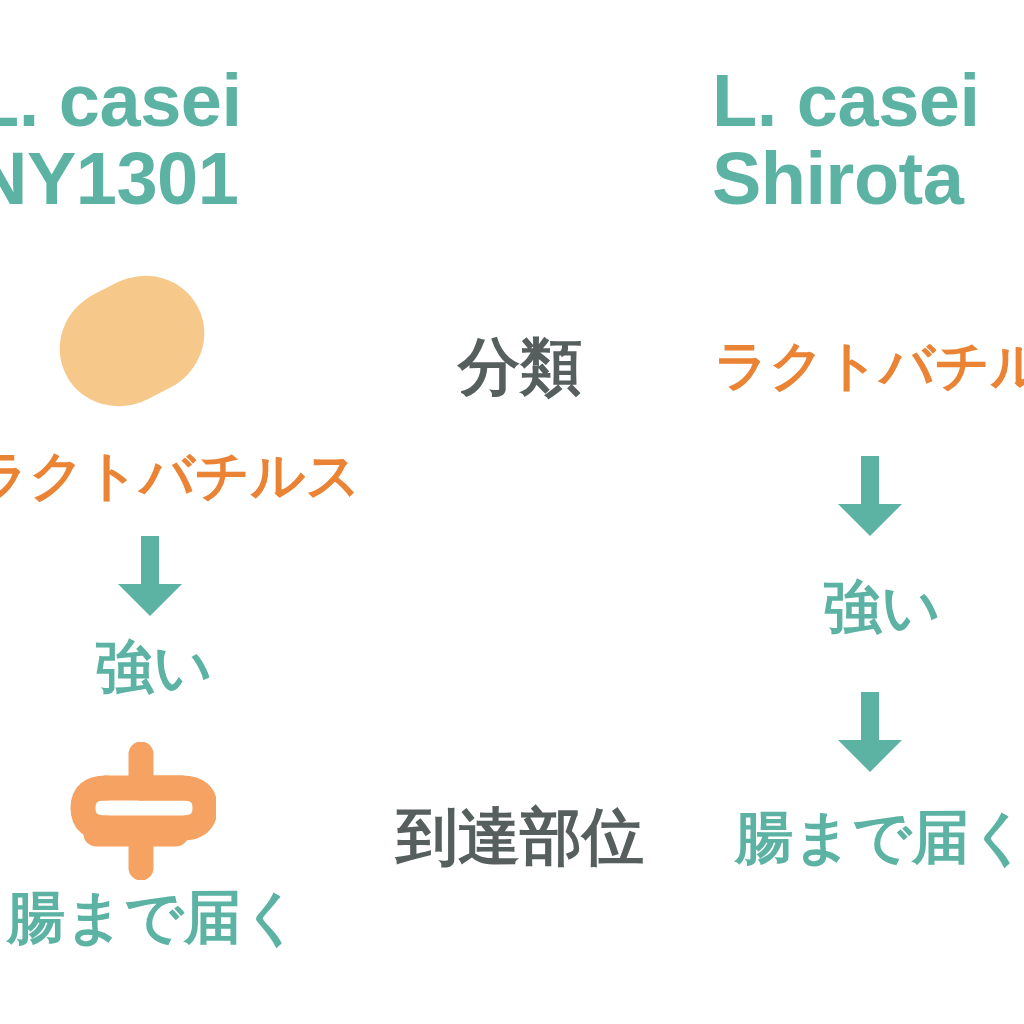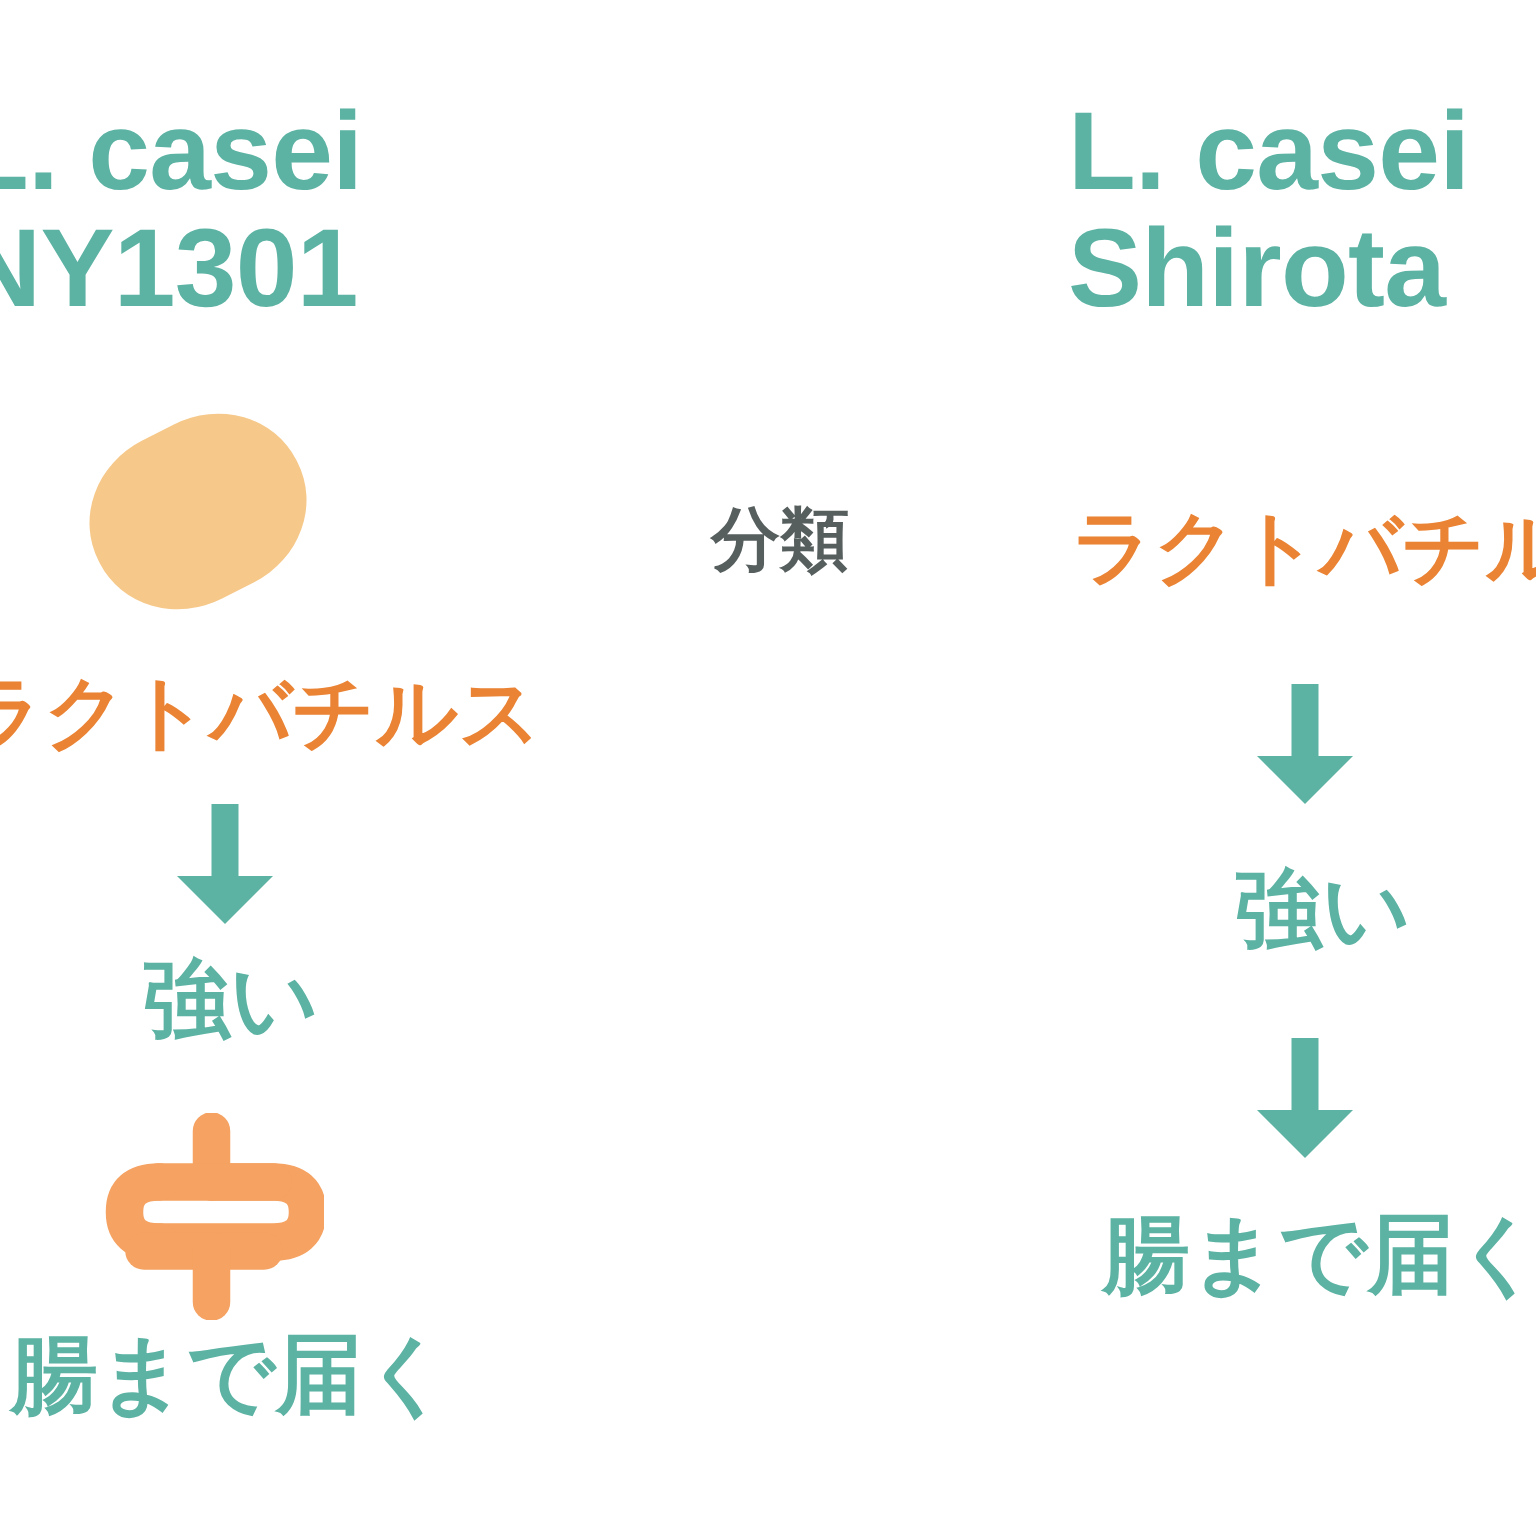--- a/index.html
+++ b/index.html
@@ -43,21 +43,21 @@
   }
 
   
   .center-label {
     position: absolute;
     left: 330px;
     width: 380px;
     text-align: center;
     color: #565f5e;
     font-weight: 700;
-    font-size: 46px;
+    font-size: 62px;
     line-height: 1;
     white-space: nowrap;
   }
   #center-classification { top: 336px; }
   #center-acid          { top: 582px; }
   #center-site          { top: 806px; }
 
   
   .left-text {
     position: absolute;
@@ -172,20 +172,21 @@
         <path d="M40 46 Q17 46 17 66 Q17 86 40 86"></path>
         <path d="M30 92 L110 92"></path>
         <path d="M75 92 L75 126"></path>
       </g>
     </svg>
   </div>
 
   <div id="left-reach" class="left-text reach">腸まで届く</div>
 
   <div id="center-classification" class="center-label">分類</div>
+  <div id="center-site" class="center-label">到達部位</div>
 
   <div id="right-taxon" class="right-text taxon">ラクトバチルス</div>
 
   <div id="arrow-right-1" class="arrow">
     <svg viewBox="0 0 88 88" width="88" height="88" aria-hidden="true">
       <polygon points="35,4 53,4 53,52 76,52 44,84 12,52 35,52" fill="#5cb3a4"></polygon>
     </svg>
   </div>
 
   <div id="right-strong" class="right-text strength">強い</div>

